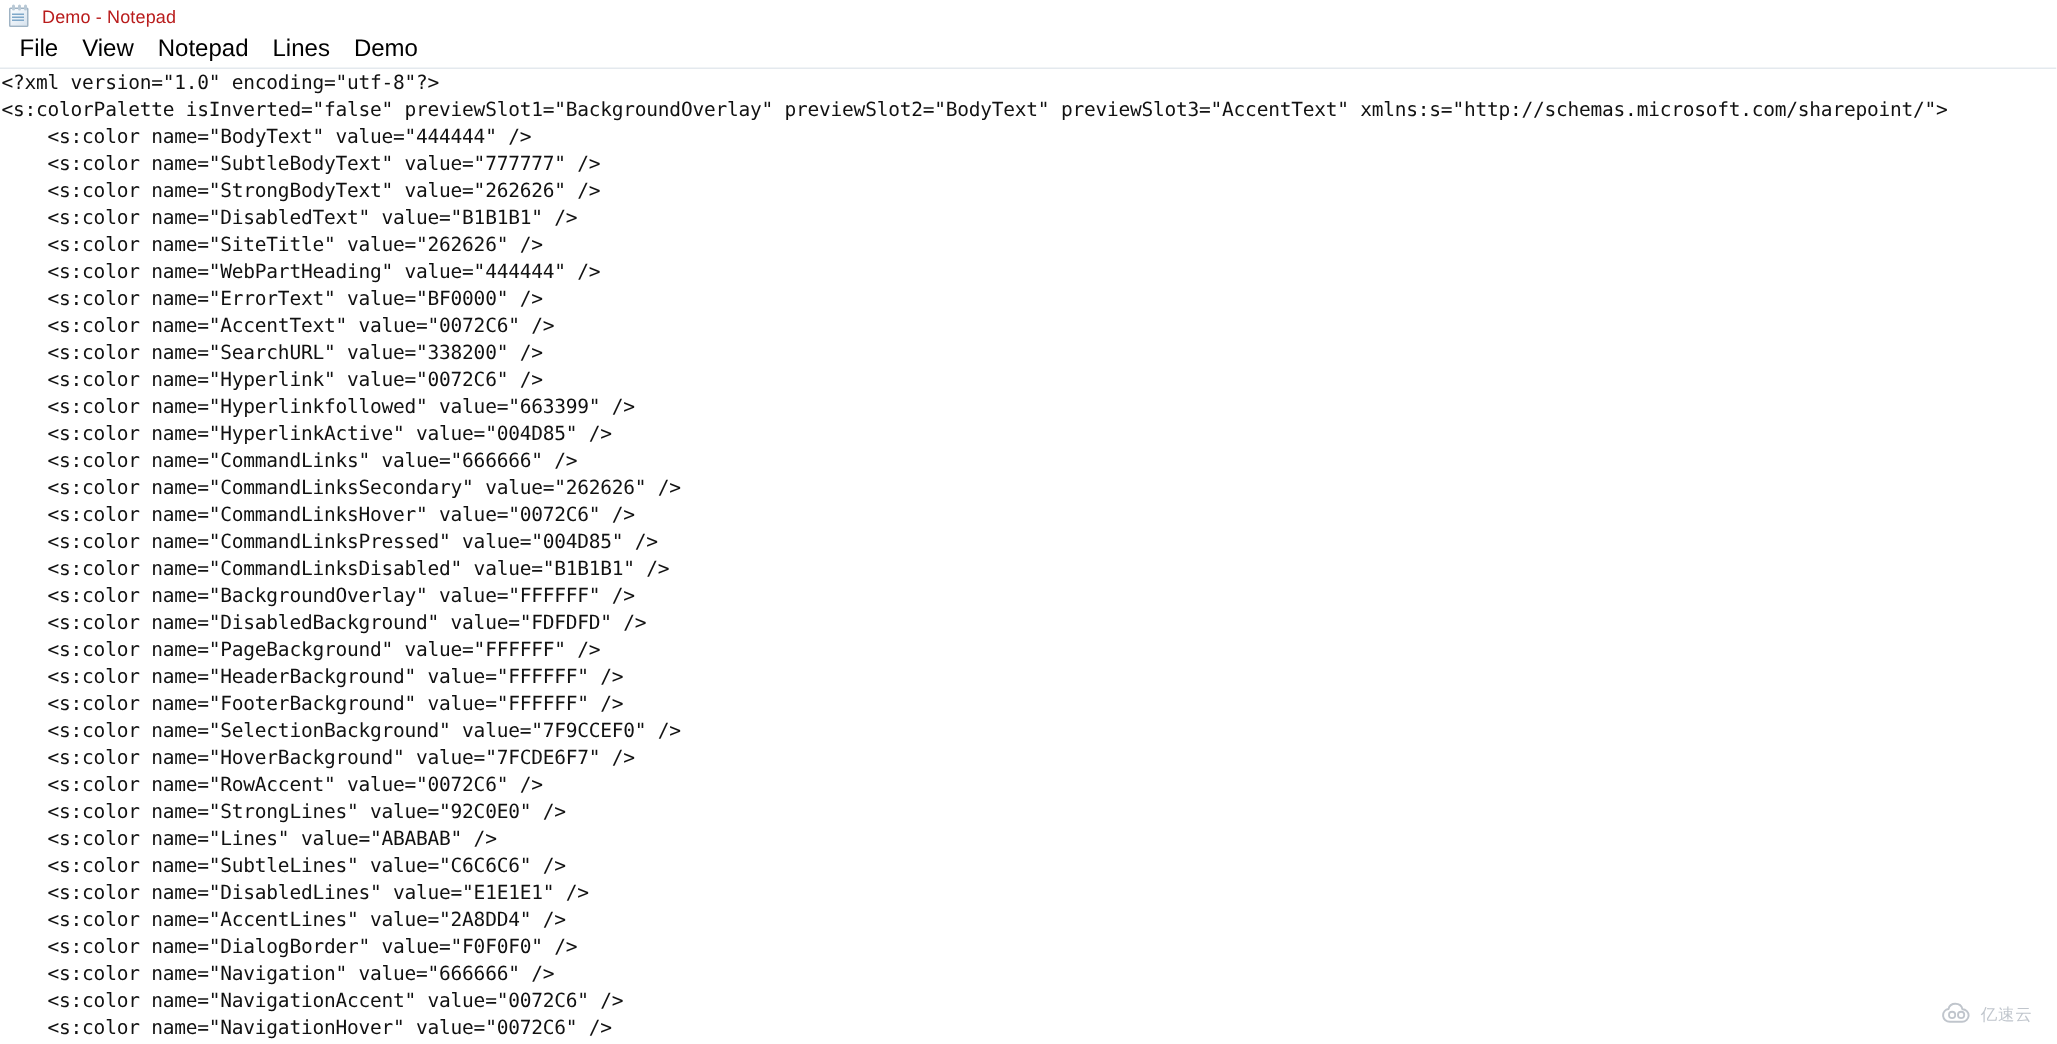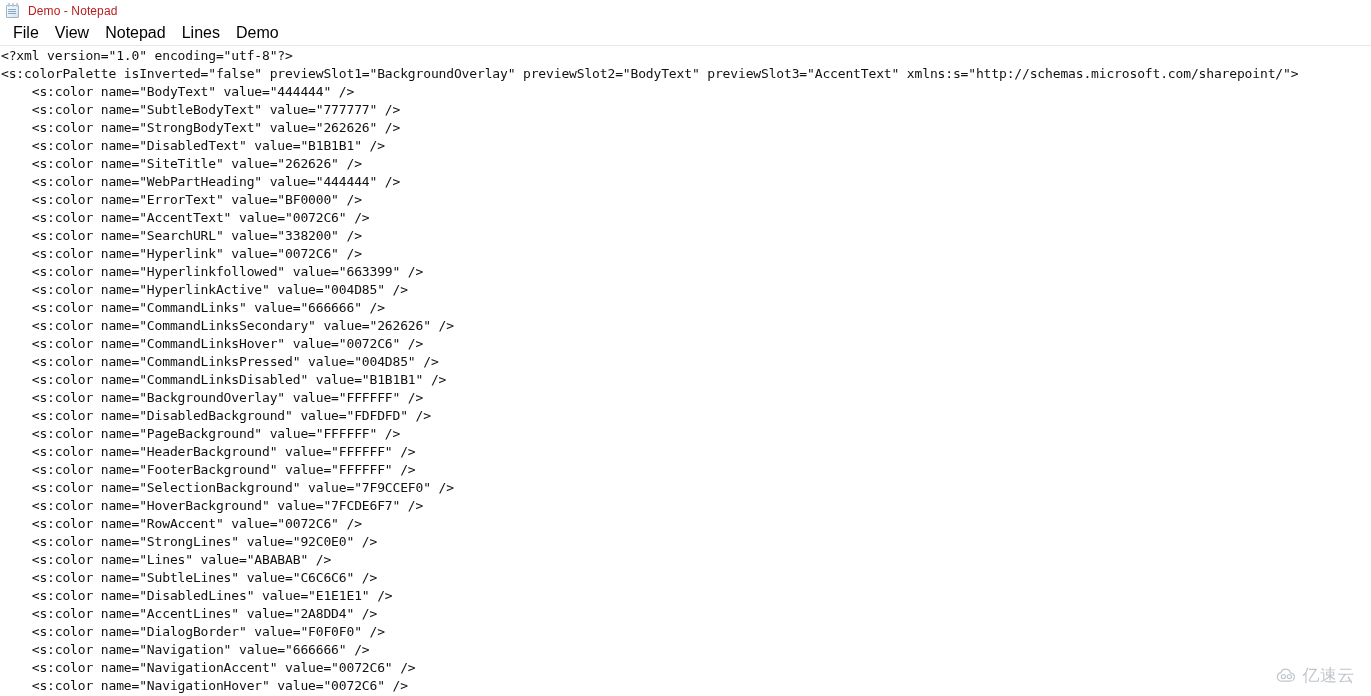--- a/index.html
+++ b/index.html
@@ -138,21 +138,21 @@
     right: 16px;
     bottom: 12px;
     display: flex;
     align-items: center;
     gap: 4px;
     opacity: 0.62;
     pointer-events: none;
   }
   .watermark svg { display: block; }
   .watermark-text {
-    font-size: 17px;
+    font-size: 11px;
     color: #9aa3ae;
     font-family: "DejaVu Sans", sans-serif;
     letter-spacing: 0.5px;
     line-height: 1;
   }
 </style>
 </head>
 <body>
 
 <div class="window">

